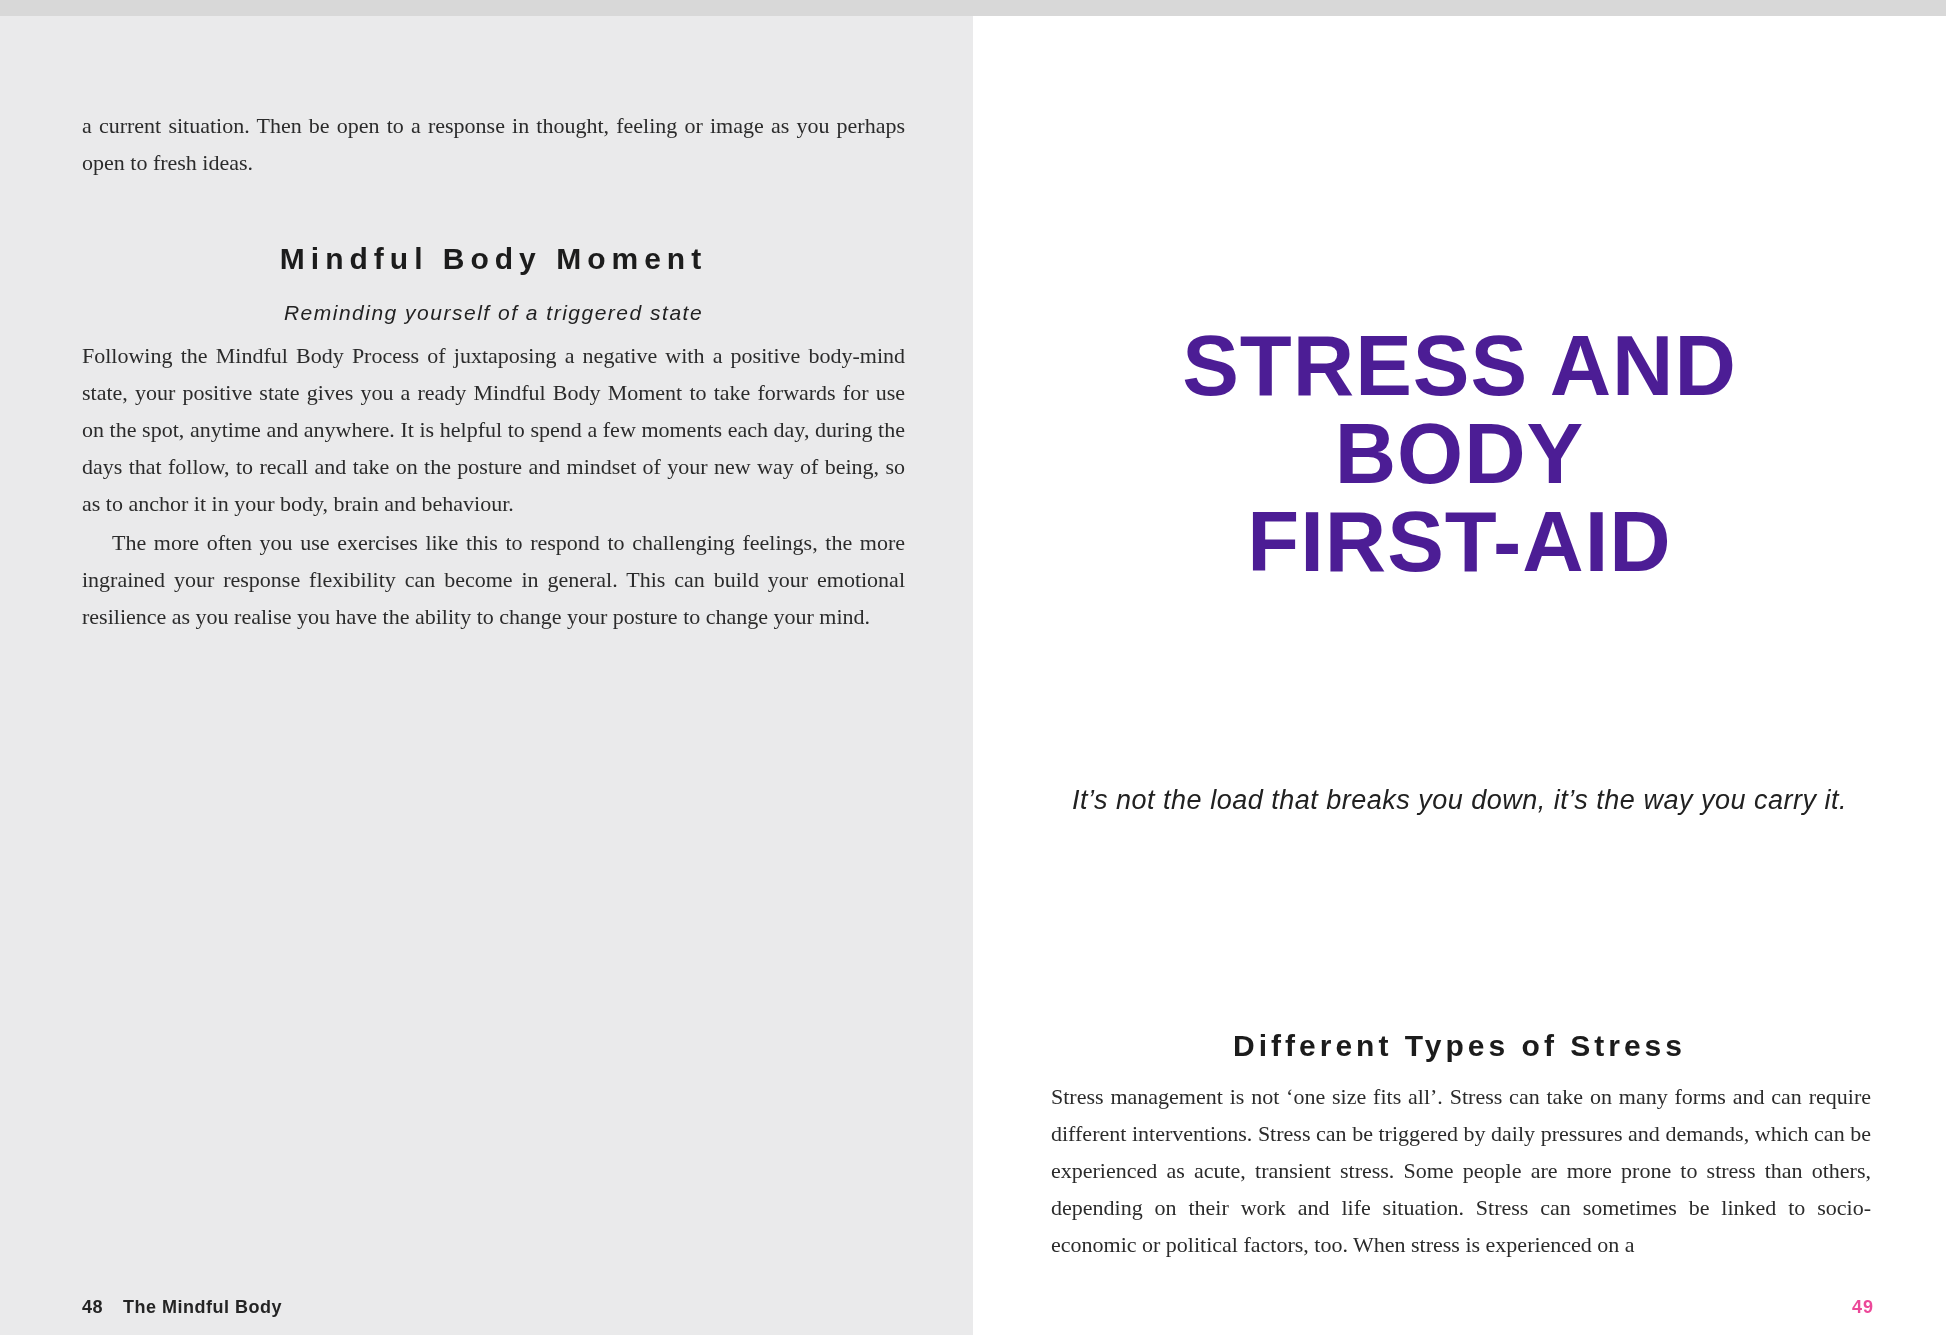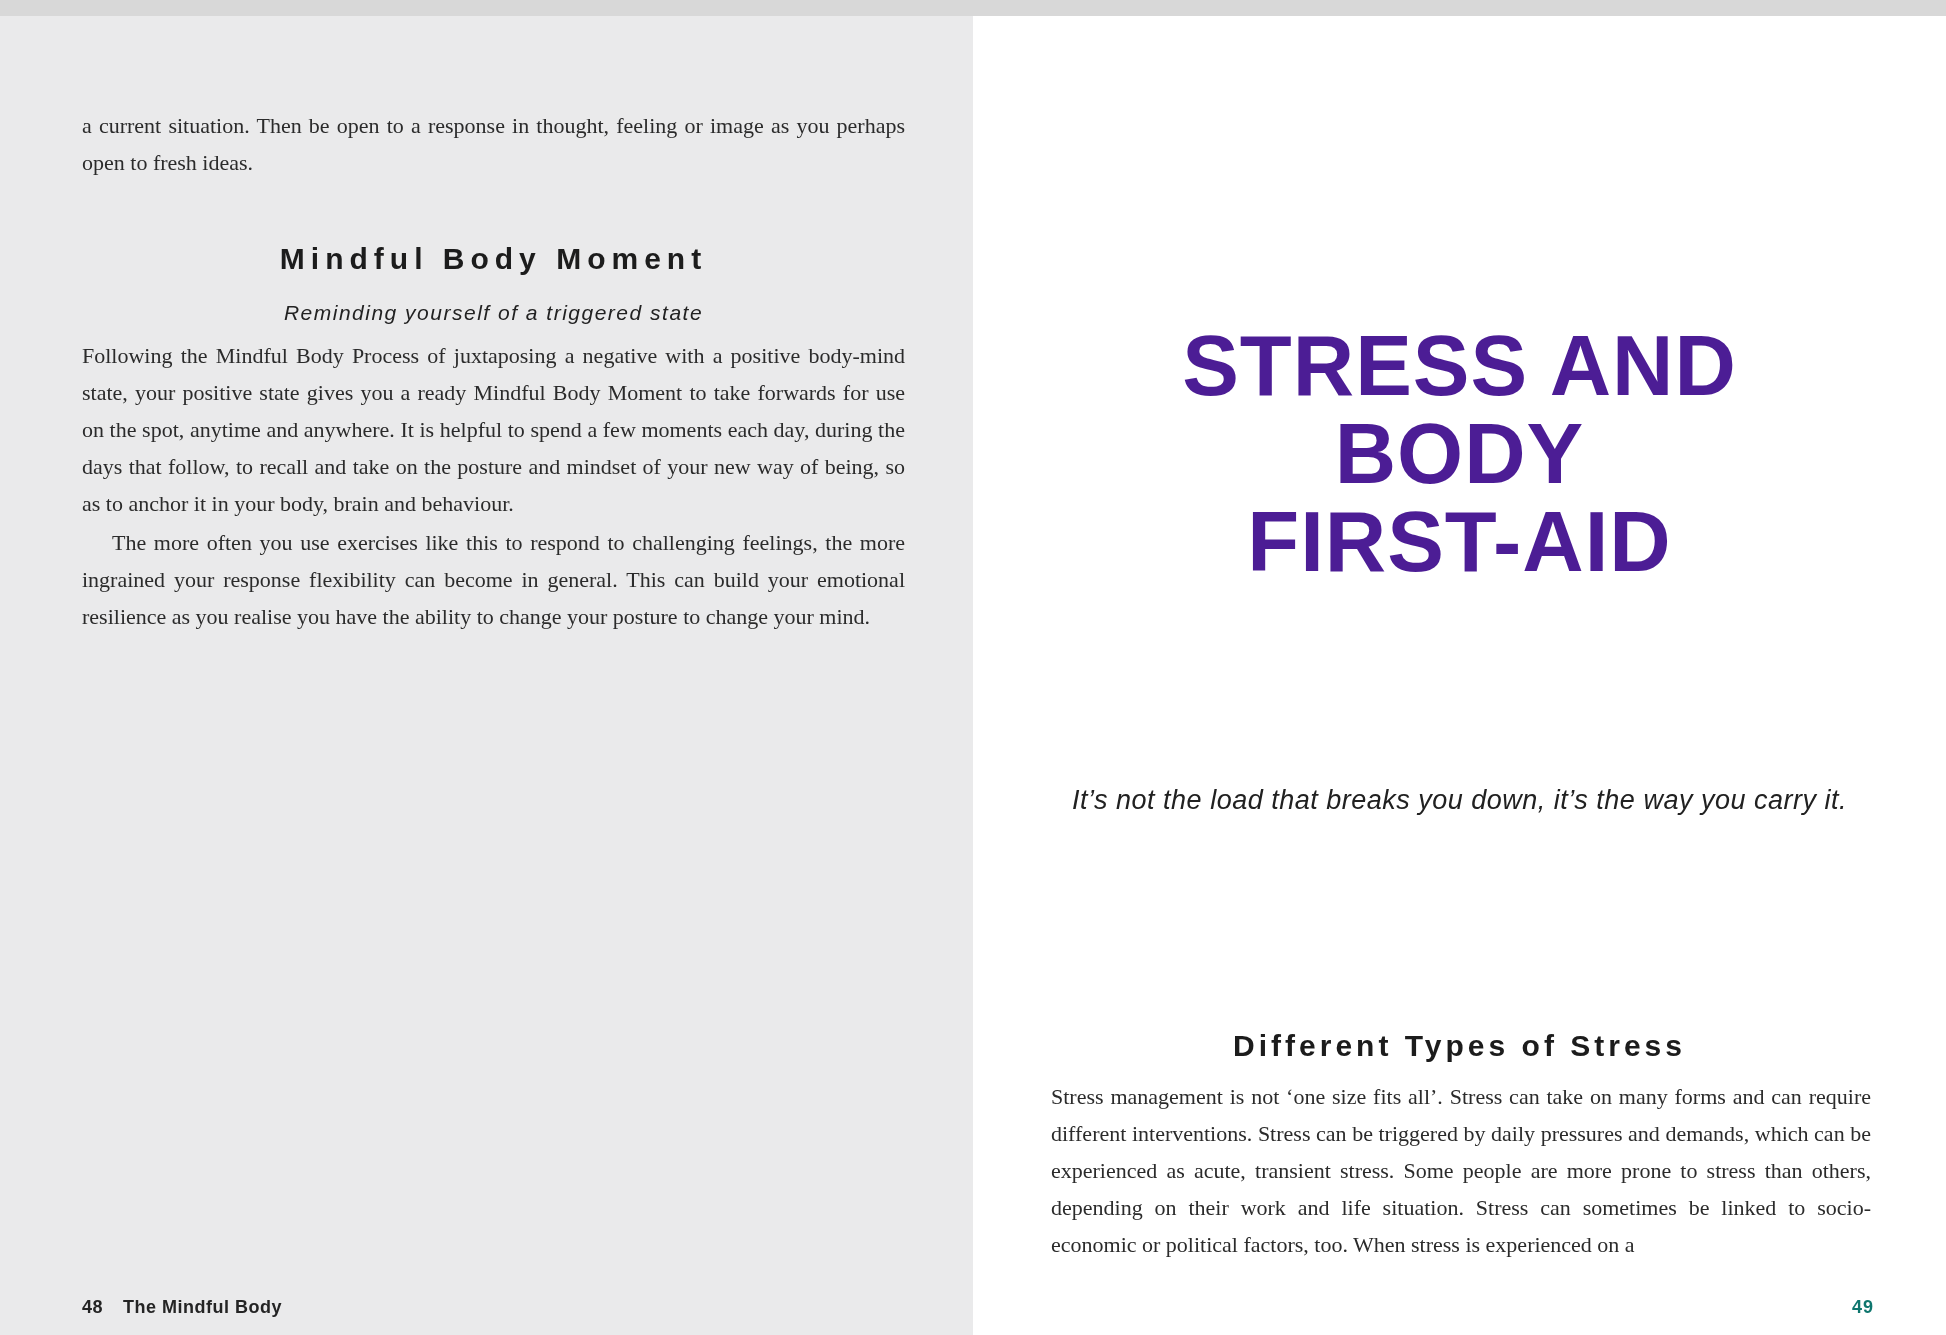--- a/index.html
+++ b/index.html
@@ -142,21 +142,21 @@
     top: 1062px;
   }
   .page-number-right {
     position: absolute;
     left: 879px; top: 1280px;
     font-family: "Liberation Sans", sans-serif;
     font-size: 18px;
     line-height: 22px;
     font-weight: 700;
     letter-spacing: 1px;
-    color: #0f766e;
+    color: #ec4899;
   }
 </style>
 </head>
 <body>
 
 <div class="spread">
 
   <section class="page page-left">
     <p class="lp-col body-text intro-paragraph">a current situation. Then be open to a response in thought, feeling or image as you perhaps open to fresh ideas.</p>
 

